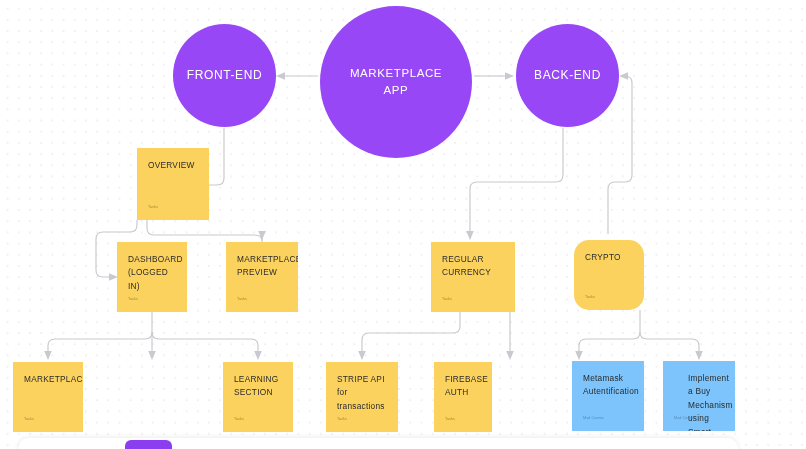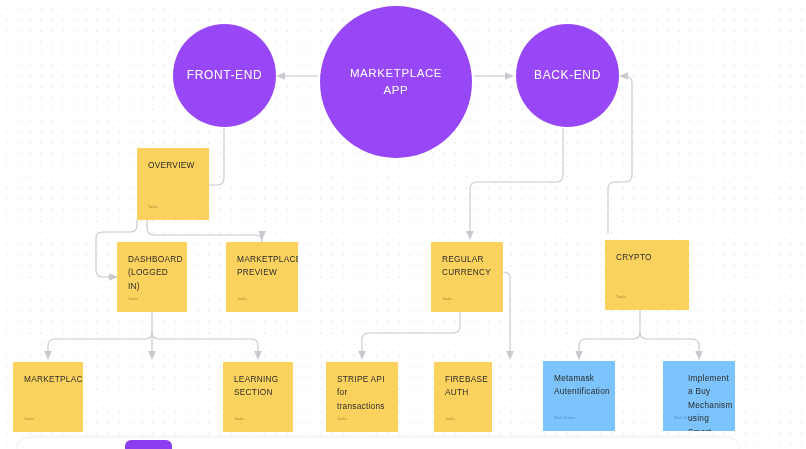--- a/index.html
+++ b/index.html
@@ -53,25 +53,25 @@
   .card.blue .meta{color:#4f86b4;}
   .card .ttl{white-space:pre-line;}
 
   
   #n-overview      {left:101px; top:148px; width:72px;  height:72px;margin-left:36px;}
   #n-dashboard     {left:117px; top:242px; width:70px;  height:70px;}
   #n-mpreview      {left:226px; top:242px; width:72px;  height:70px;}
   #n-marketplace   {left:13px;  top:362px; width:70px;  height:70px;}
   #n-profile       {left:120px; top:362px; width:70px;  height:70px;}
   #n-learning      {left:223px; top:362px; width:70px;  height:70px;}
-  #n-regular       {left:431px; top:242px; width:72px;  height:70px;}
+  #n-regular       {left:431px; top:242px; width:84px;  height:70px;}
   #n-stripe        {left:326px; top:362px; width:72px;  height:70px;}
   #n-firebase      {left:434px; top:362px; width:58px;  height:70px;}
-  #n-crypto        {left:605px; top:240px; width:84px;  height:70px;}
-  #n-metamask      {left:543px; top:361px; width:72px;  height:70px;}
+  #n-crypto        {left:574px; top:240px; width:70px;  height:70px;border-radius:15px;}
+  #n-metamask      {left:572px; top:361px; width:72px;  height:70px;}
   #n-buymech       {left:663px; top:361px; width:72px;  height:70px;padding-left:25px;}
 
   
   #bottom-panel{
     position:absolute;left:18px;top:438px;width:720px;height:30px;
     background:#ffffff;border-radius:11px 11px 0 0;
     box-shadow:0 -1px 5px rgba(0,0,0,.08);
   }
   #bottom-tab{
     position:absolute;left:125px;top:440px;width:47px;height:16px;

